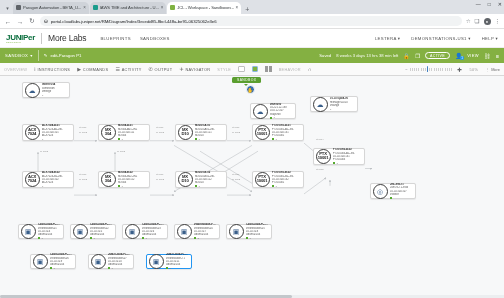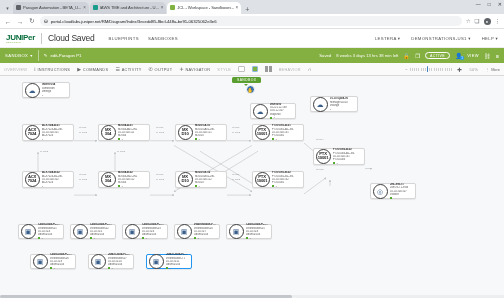--- a/index.html
+++ b/index.html
@@ -225,21 +225,21 @@
       <span>⋮</span>
     </div>
   </div>
 
   <div class="jnpr-header">
     <div class="logo-wrap">
       <span class="logo-main">JUNIPer</span>
       <span class="logo-sub">NETWORKS</span>
     </div>
     <div class="logo-div"></div>
-    <div class="product-name">Cloud Saved</div>
+    <div class="product-name">More Labs</div>
     <div class="hdr-nav">
       <span class="hdr-nav-item">BLUEPRINTS</span>
       <span class="hdr-nav-item">SANDBOXES</span>
     </div>
     <div class="hdr-right">
       <span class="hdr-right-item">LESTERA ▾</span>
       <span class="hdr-right-item">DEMONSTRATIONS-US1 ▾</span>
       <span class="hdr-right-item">HELP ▾</span>
     </div>
   </div>

